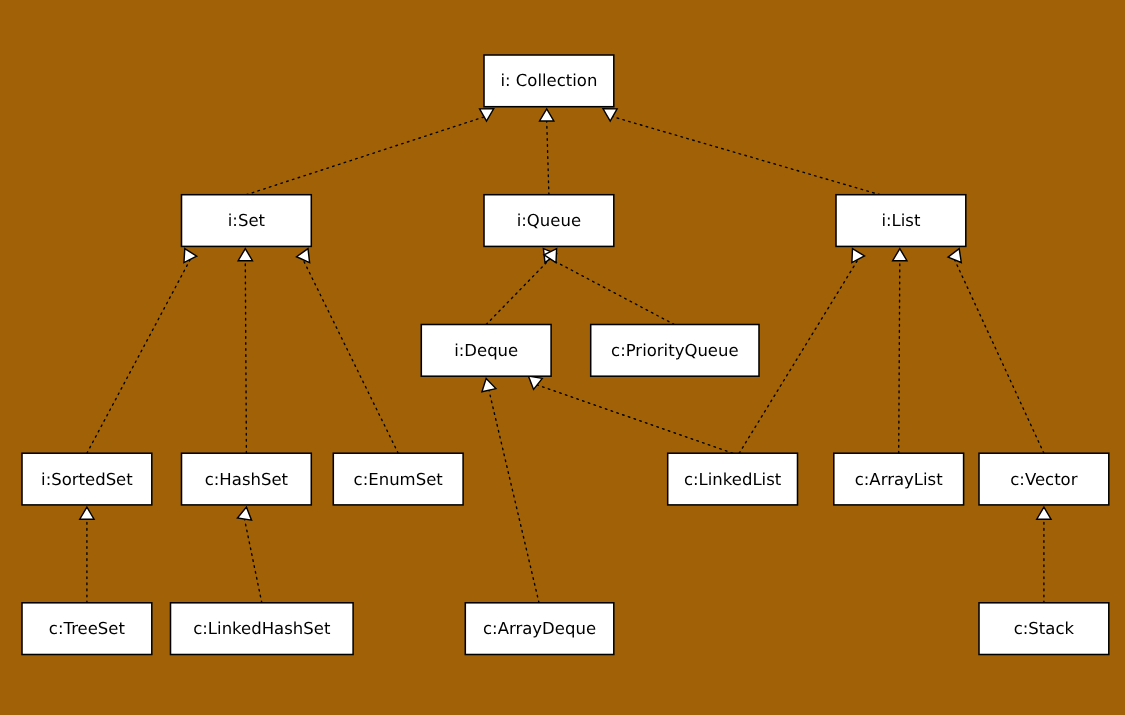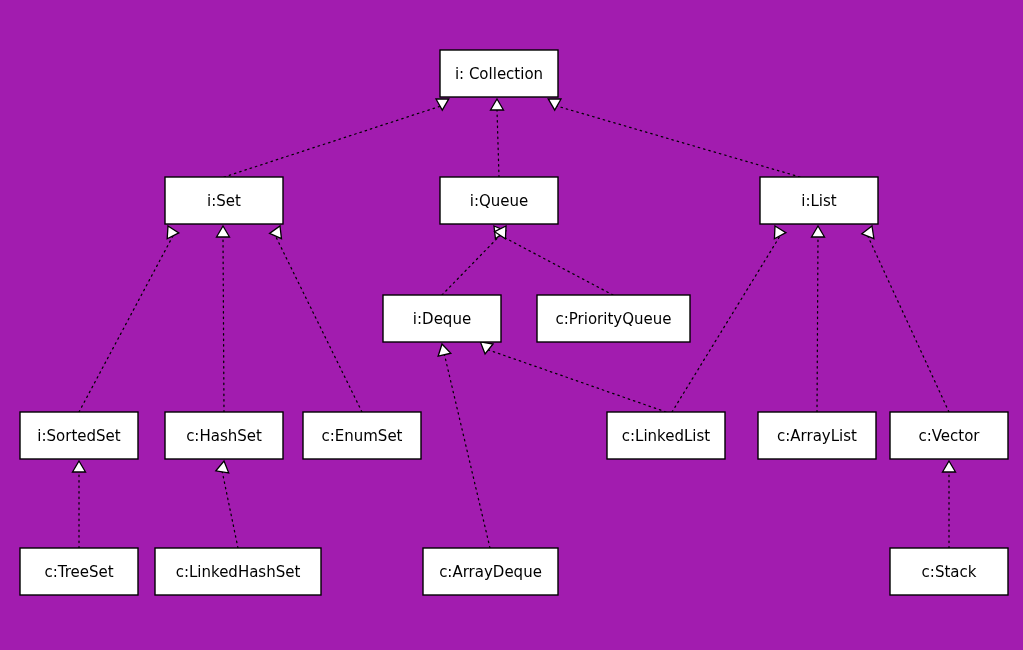--- a/index.html
+++ b/index.html
@@ -4,21 +4,21 @@
 <style>
   html, body {
     margin: 0;
     padding: 0;
     background: #ffffff;
   }
   #canvas {
     position: relative;
     width: 1023px;
     height: 650px;
-    background: #a21caf;
+    background: #a16207;
     overflow: hidden;
     font-family: "DejaVu Sans", sans-serif;
   }
   #diagram-svg {
     position: absolute;
     left: 0;
     top: 0;
     width: 1023px;
     height: 650px;
   }

